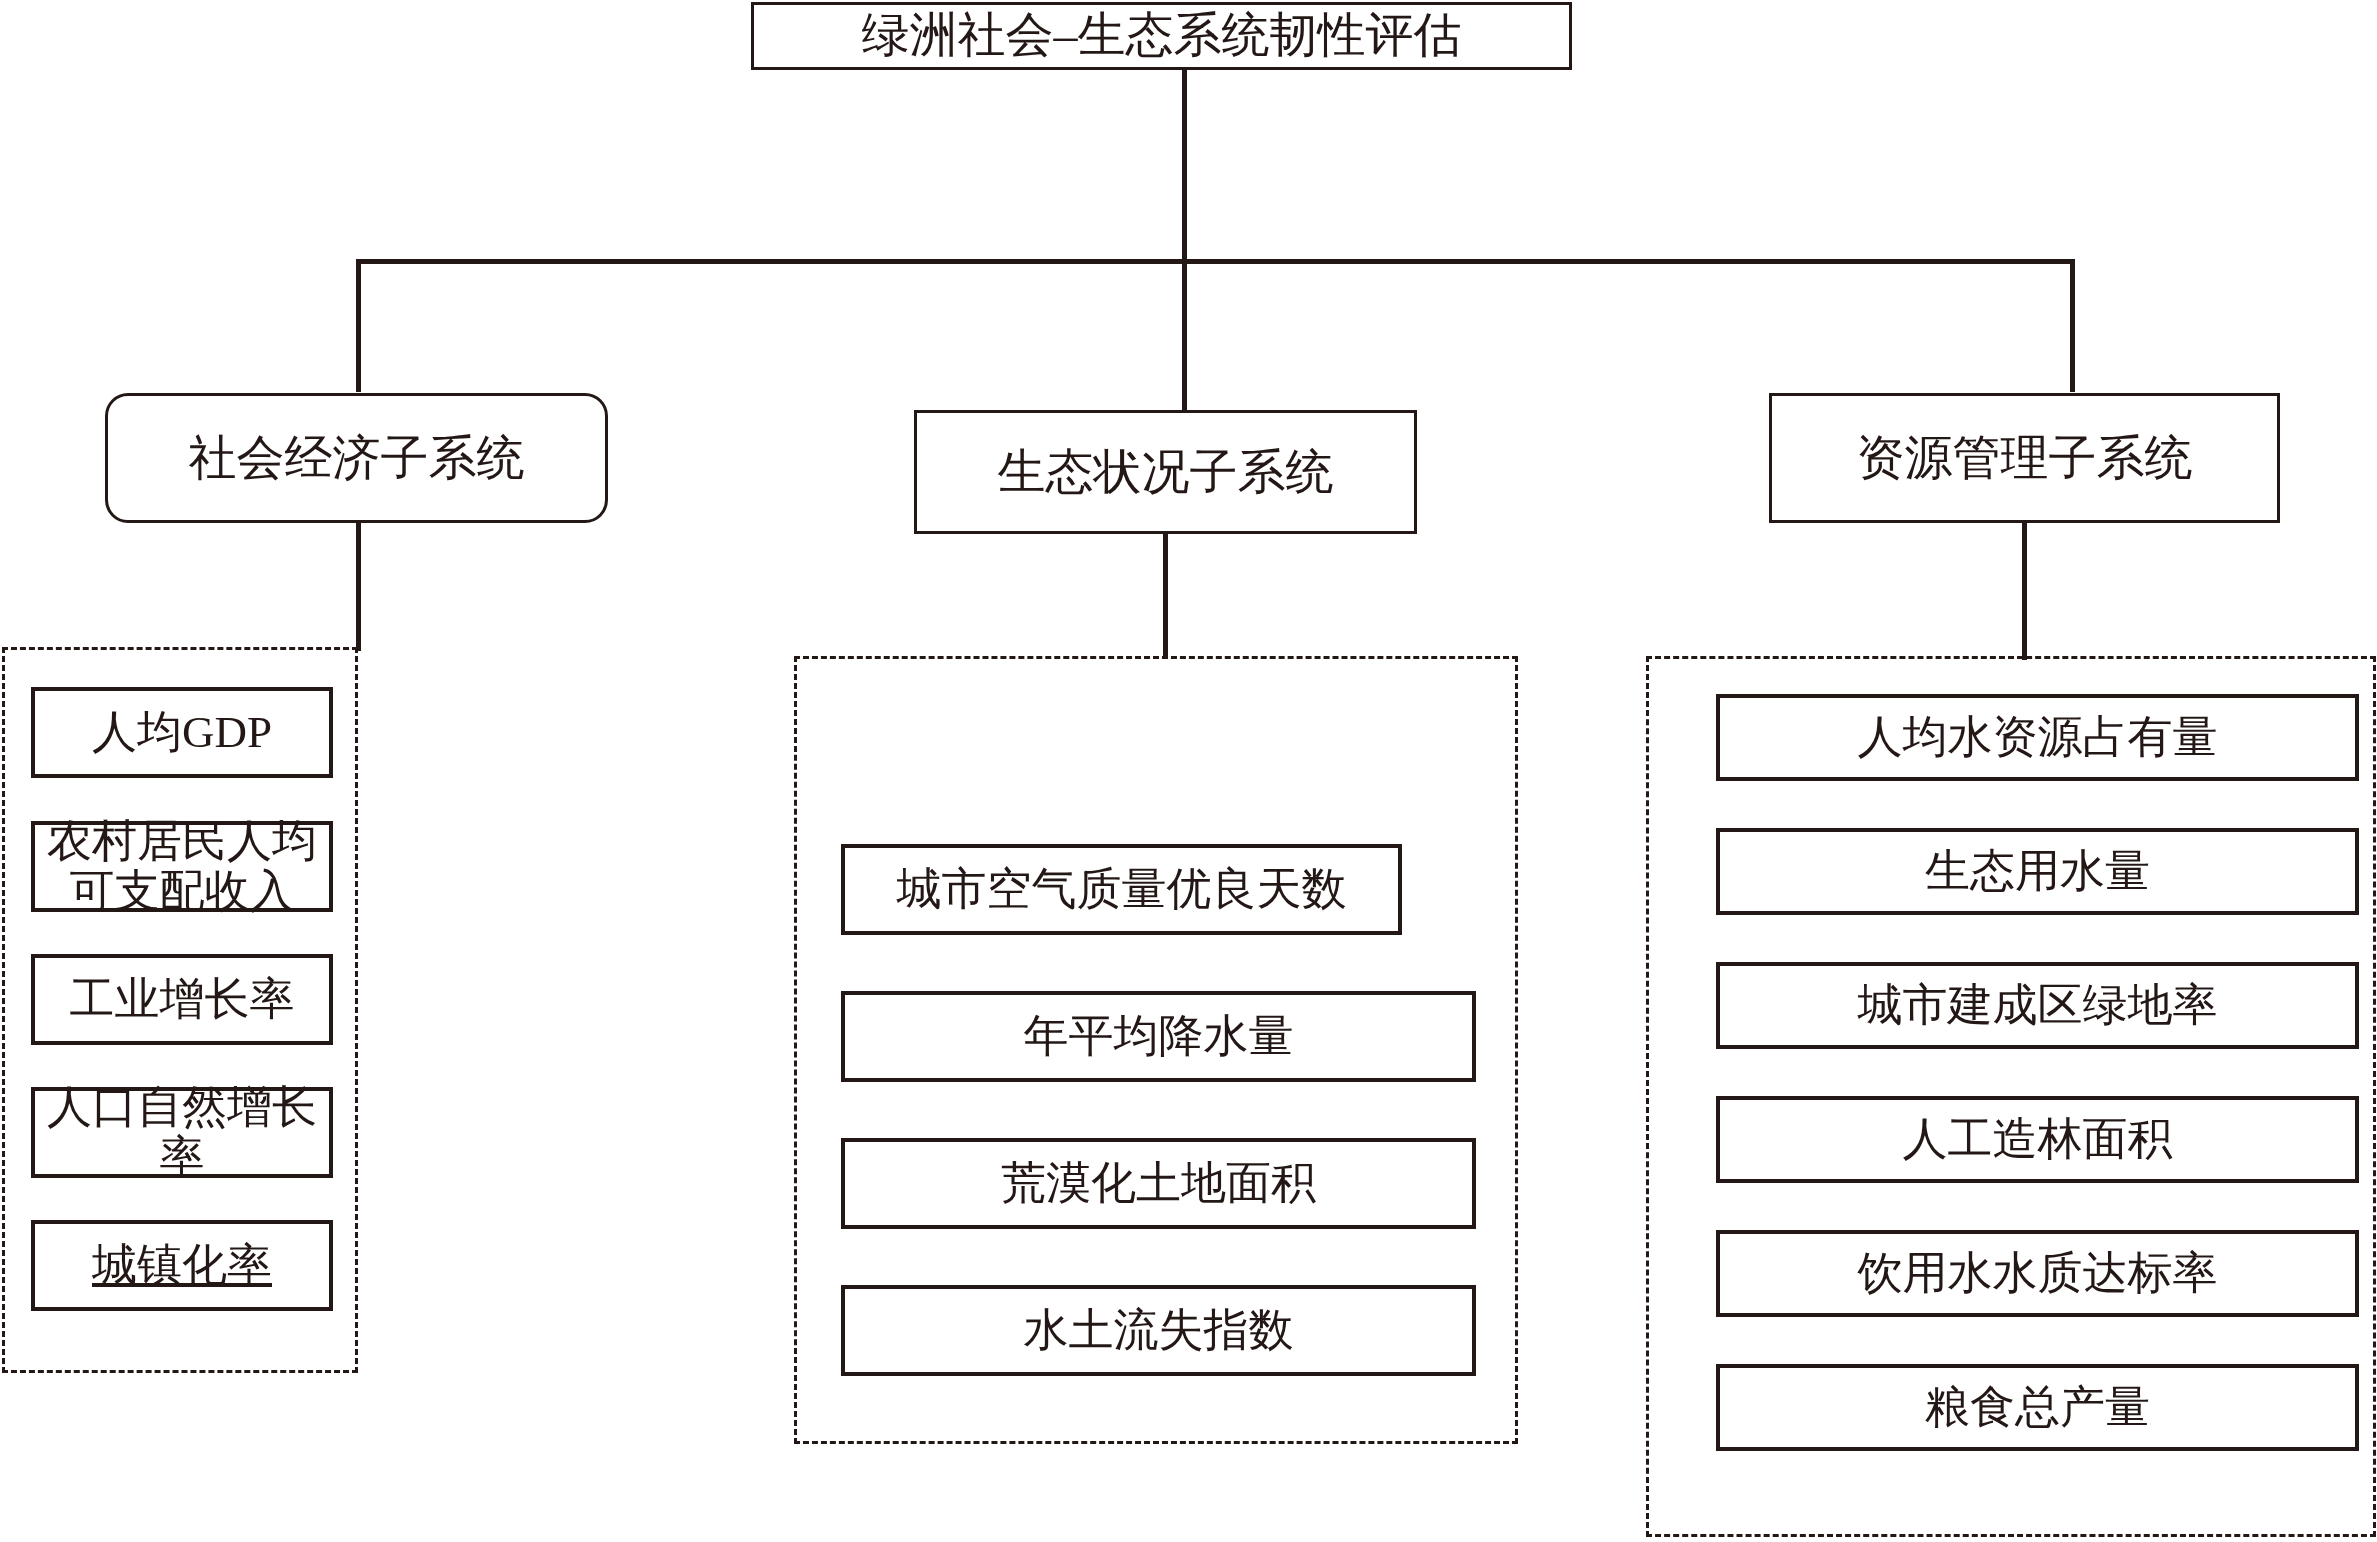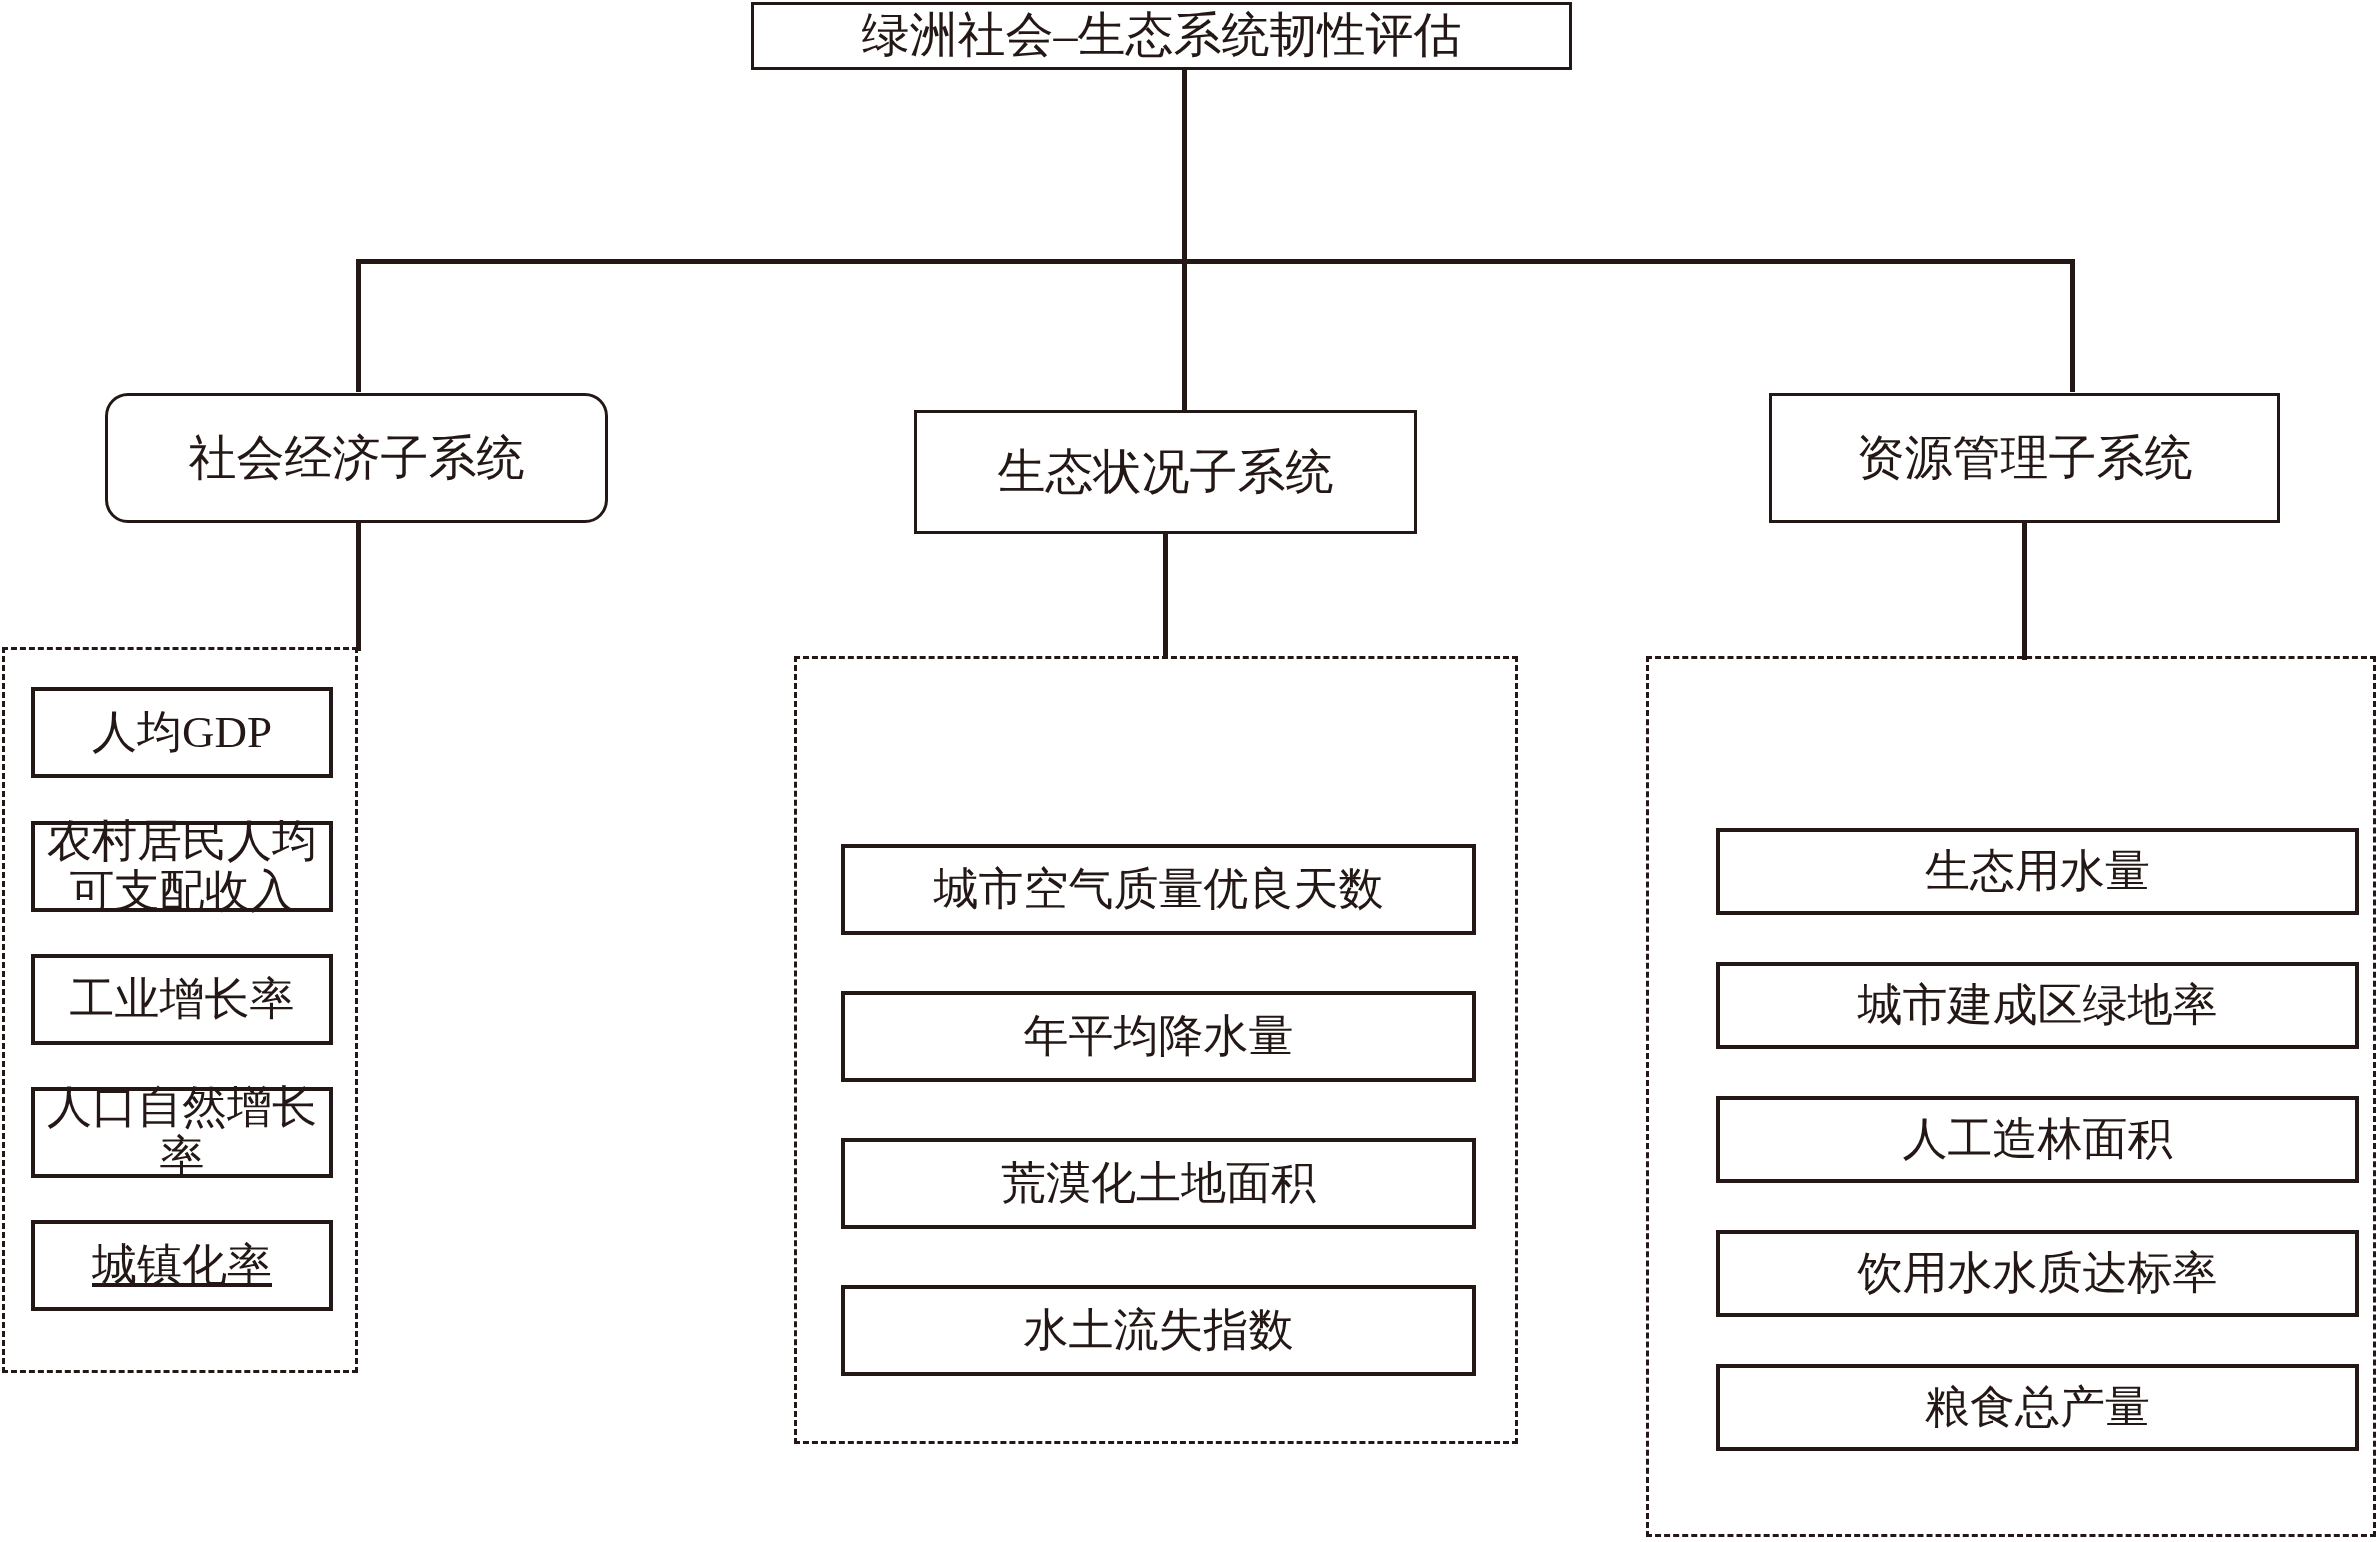--- a/index.html
+++ b/index.html
@@ -91,35 +91,38 @@
   </div>
   <div class="box leaf-box" style="left:31px;top:1087px;width:302px;height:91px;">
     <span>人口自然增长率</span>
   </div>
   <div class="box leaf-box" style="left:31px;top:1220px;width:302px;height:91px;text-decoration:underline;">
     <span>城镇化率</span>
   </div>
 
   <div class="group" style="left:794px;top:656px;width:724px;height:788px;"></div>
 
-  <div class="box leaf-box" style="left:841px;top:844px;width:635px;height:91px;">
+  <div class="box leaf-box" style="left:841px;top:844px;width:561px;height:91px;">
     <span>城市空气质量优良天数</span>
   </div>
   <div class="box leaf-box" style="left:841px;top:991px;width:635px;height:91px;">
     <span>年平均降水量</span>
   </div>
   <div class="box leaf-box" style="left:841px;top:1138px;width:635px;height:91px;">
     <span>荒漠化土地面积</span>
   </div>
   <div class="box leaf-box" style="left:841px;top:1285px;width:635px;height:91px;">
     <span>水土流失指数</span>
   </div>
 
   <div class="group" style="left:1646px;top:656px;width:730px;height:881px;"></div>
 
+  <div class="box leaf-box" style="left:1716px;top:694px;width:643px;height:87px;">
+    <span>人均水资源占有量</span>
+  </div>
   <div class="box leaf-box" style="left:1716px;top:828px;width:643px;height:87px;">
     <span>生态用水量</span>
   </div>
   <div class="box leaf-box" style="left:1716px;top:962px;width:643px;height:87px;">
     <span>城市建成区绿地率</span>
   </div>
   <div class="box leaf-box" style="left:1716px;top:1096px;width:643px;height:87px;">
     <span>人工造林面积</span>
   </div>
   <div class="box leaf-box" style="left:1716px;top:1230px;width:643px;height:87px;">

